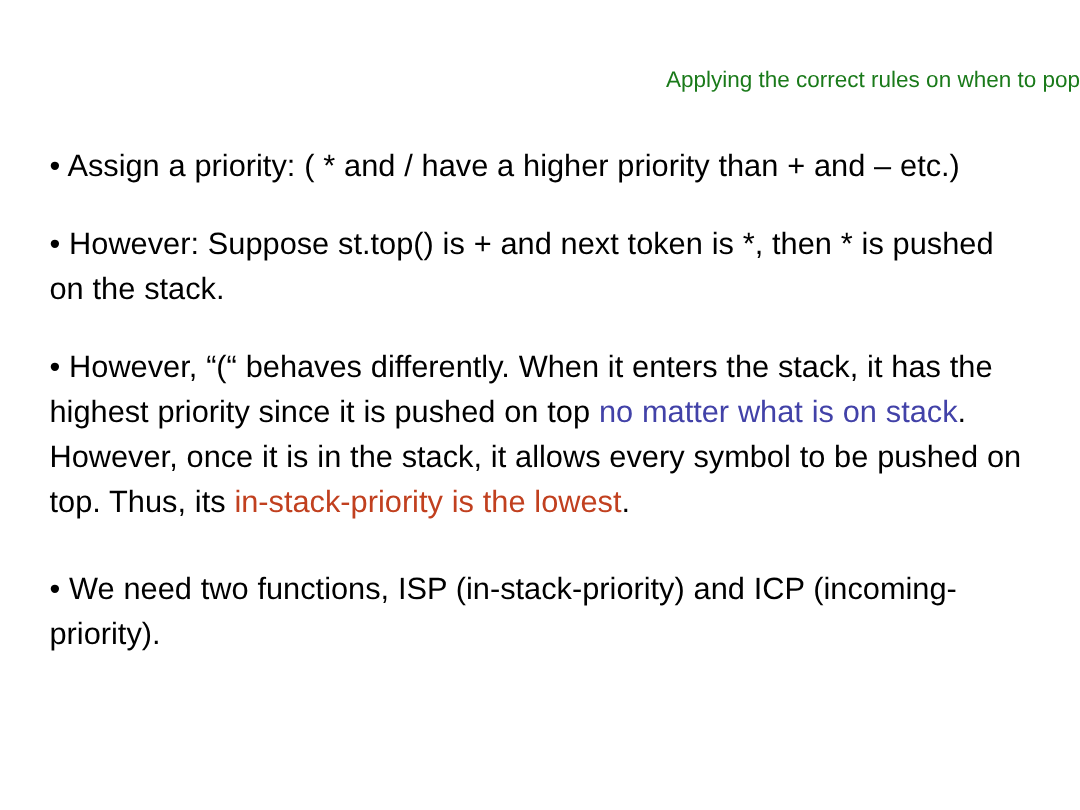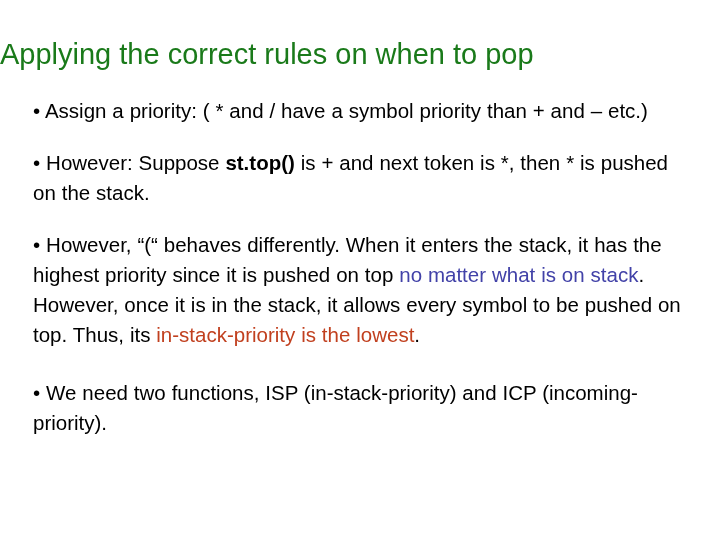--- a/index.html
+++ b/index.html
@@ -18,22 +18,22 @@
     width: 720px;
     height: 540px;
     background: #ffffff;
     box-sizing: border-box;
   }
   .slide-title {
     position: absolute;
     left: 0;
     top: 40px;
     width: 720px;
-    text-align: left;
-    font-size: 29px;
+    text-align: right;
+    font-size: 15px;
     line-height: 28px;
     color: #1a7a1a;
     font-weight: normal;
     letter-spacing: 0px;
     white-space: nowrap;
   }
   .body-area {
     position: absolute;
     left: 33px;
     top: 96px;
@@ -44,39 +44,39 @@
     line-height: 30px;
     color: #000000;
     text-indent: 0;
     margin: 0 0 22px 0;
     word-spacing: 0.2px;
   }
   .bullet:last-child {
     margin-bottom: 5px;
   }
   b.bold {
-    font-weight: bold;
+    font-weight: normal;
   }
   .t-blue { color: #4242a8; }
   .t-red  { color: #c1401f; }
   .sp-1 { margin-bottom: 22px; }
   .sp-2 { margin-bottom: 22px; }
   .sp-3 { margin-bottom: 28px; }
 </style>
 </head>
 <body>
 
 <div class="slide">
 
   <div class="slide-title">Applying the correct rules on when to pop</div>
 
   <div class="body-area">
 
     <p class="bullet sp-1">
-      <span>• Assign a priority: ( * and / have a symbol priority than + and – etc.)</span>
+      <span>• Assign a priority: ( * and / have a higher priority than + and – etc.)</span>
     </p>
 
     <p class="bullet sp-2">
       <span>• However: Suppose </span><b class="bold">st.top()</b><span> is + and next token is *, then * is pushed on the stack.</span>
     </p>
 
     <p class="bullet sp-3">
       <span>• However, “(“ behaves differently. When it enters the stack, it has the highest priority since it is pushed on top </span><span class="t-blue">no matter what is on stack</span><span>. However, once it is in the stack, it allows every symbol to be pushed on top. Thus, its </span><span class="t-red">in-stack-priority is the lowest</span><span>.</span>
     </p>
 

